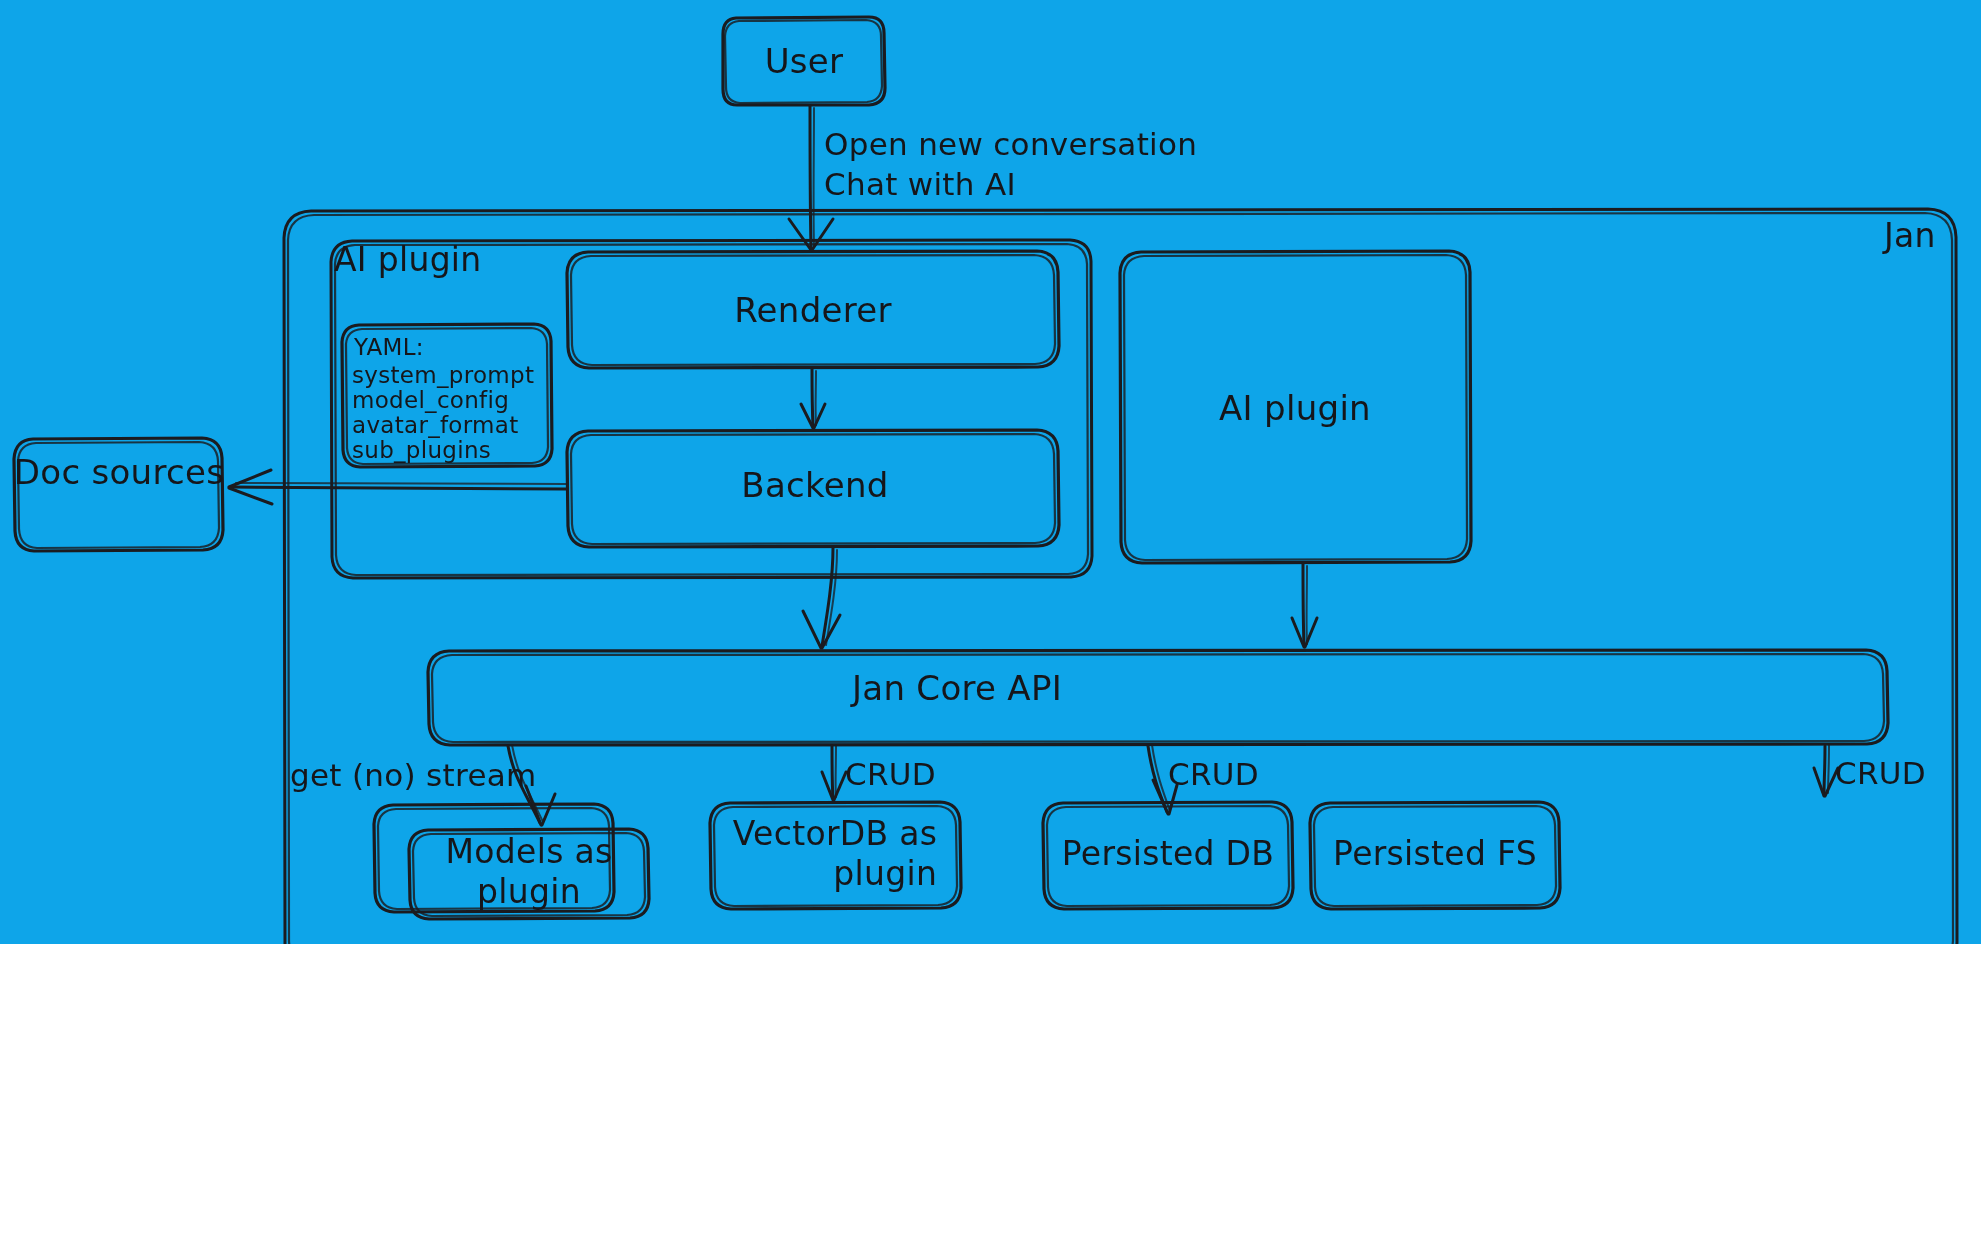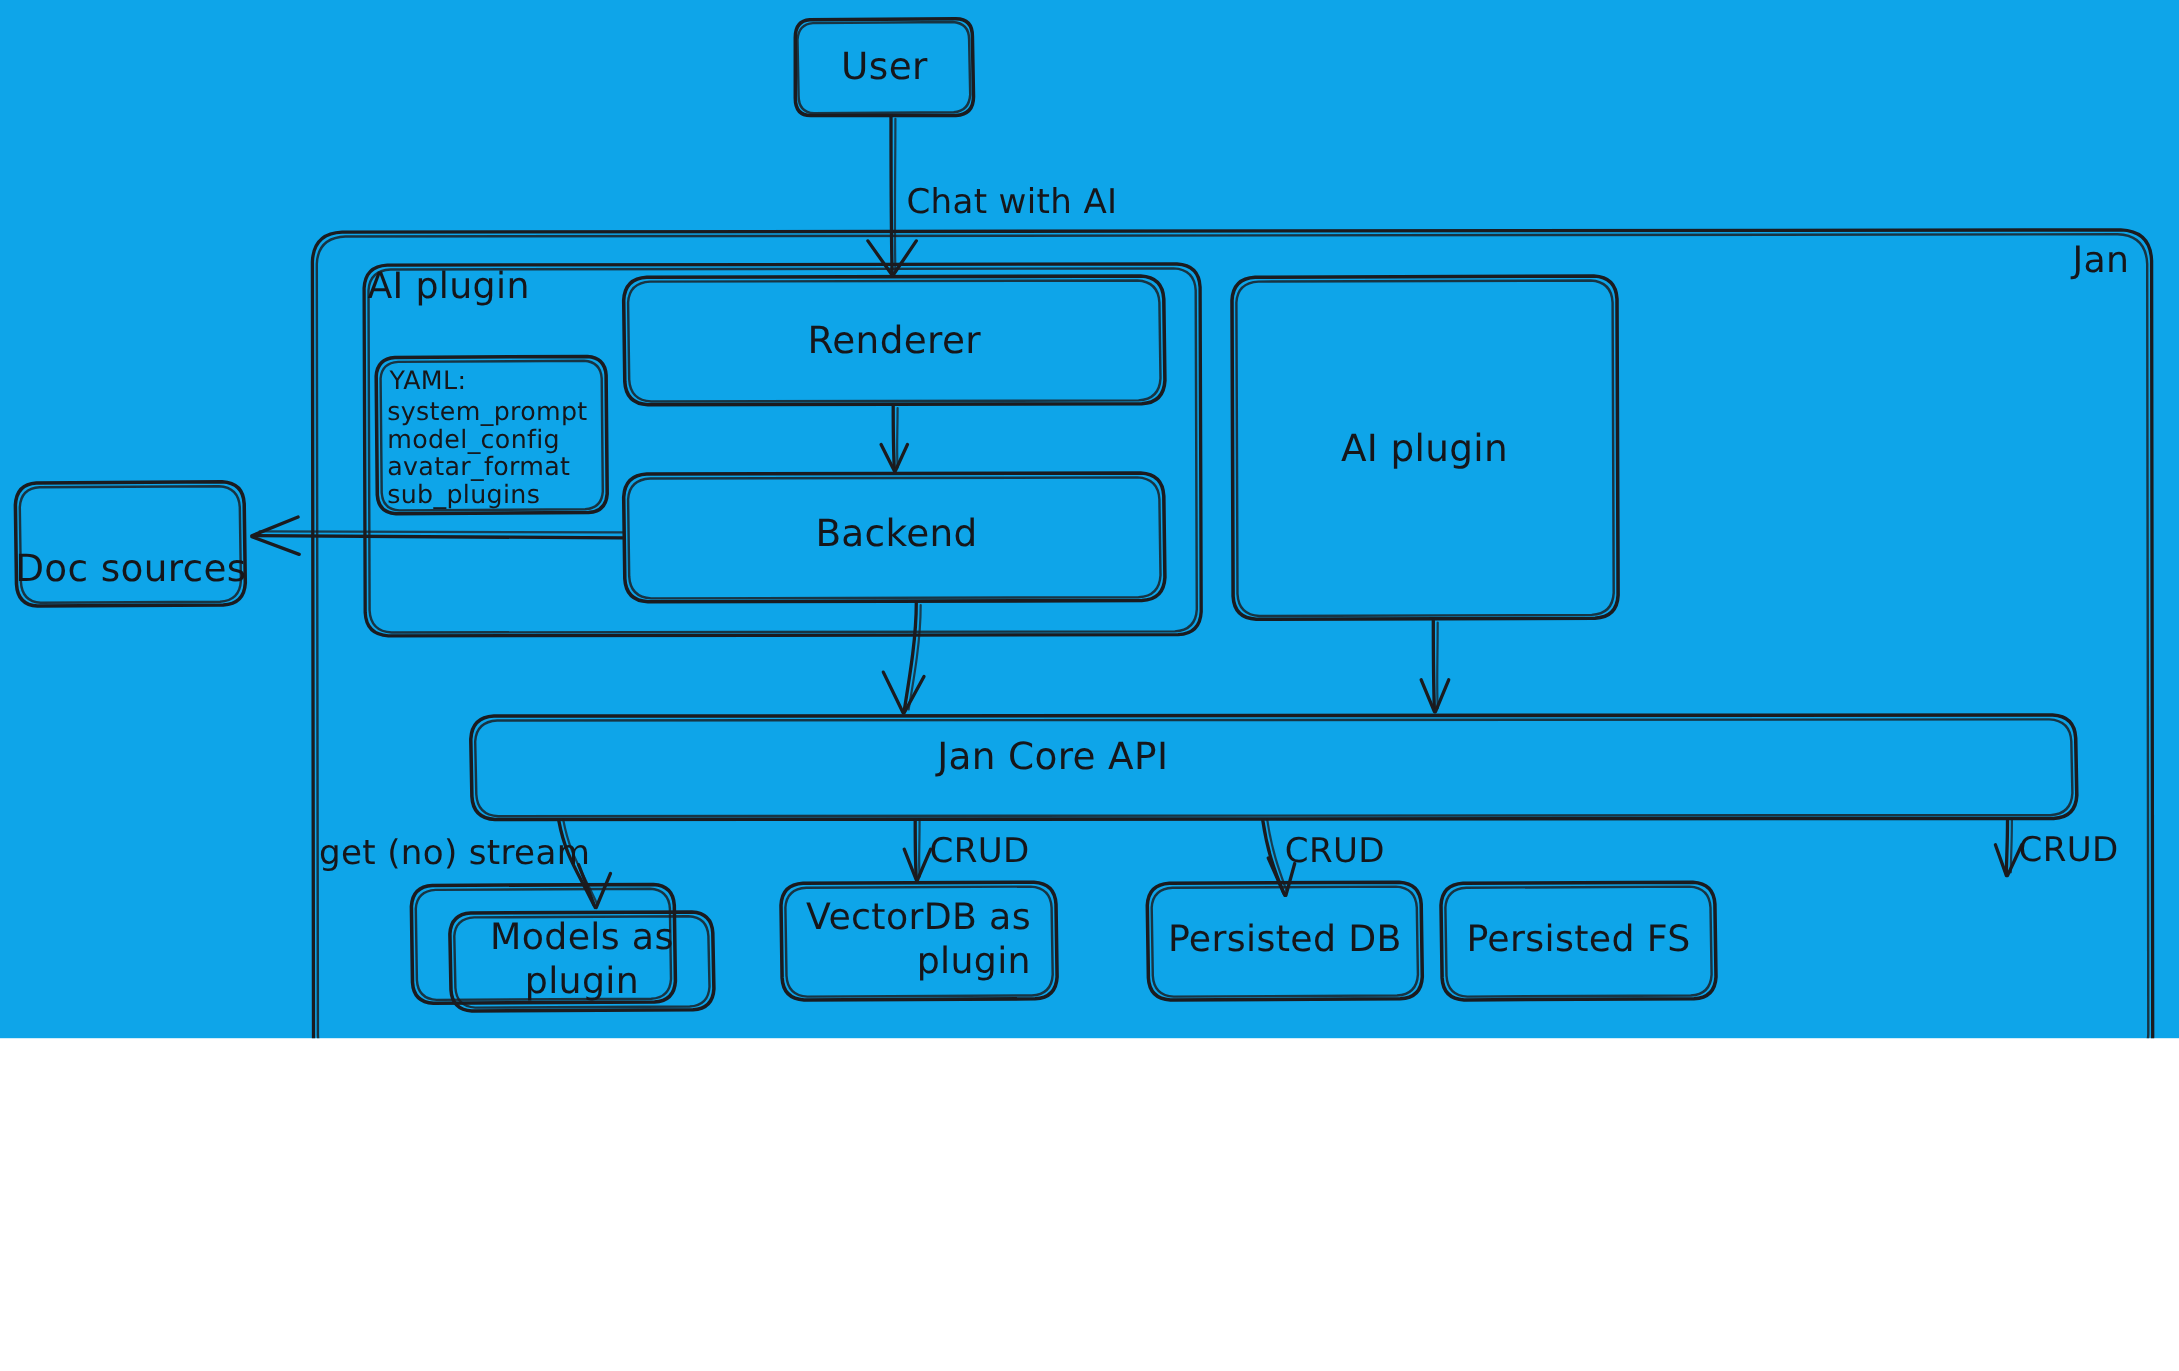--- a/index.html
+++ b/index.html
@@ -218,40 +218,41 @@
   <div class="lbl group-label" style="left:334px; top:240px;">AI plugin</div>
 
   <div class="lbl group-label" style="left:1884px; top:216px;text-align:right;">Jan</div>
 
   <div class="lbl node-label lbl-centered" style="left:813px; top:311px;">Renderer</div>
 
   <div class="lbl node-label lbl-centered" style="left:815px; top:486px;">Backend</div>
 
   <div class="lbl node-label lbl-centered" style="left:1295px; top:409px;">AI plugin</div>
 
-  <div class="lbl node-label lbl-centered" style="left:119px; top:518px;">Doc sources</div>
+  <div class="lbl node-label lbl-centered" style="left:119px; top:473px;">Doc sources</div>
 
   <div class="lbl node-label lbl-centered" style="left:957px; top:689px;">Jan Core API</div>
 
   <div class="lbl node-label-sm lbl-centered" style="left:529px; top:872px;">Models as
 plugin</div>
 
   <div class="lbl node-label-sm lbl-centered" style="left:835px; top:854px;text-align:right;">VectorDB as
 plugin</div>
 
   <div class="lbl node-label-sm lbl-centered" style="left:1168px; top:854px;">Persisted DB</div>
 
   <div class="lbl node-label-sm lbl-centered" style="left:1435px; top:854px;">Persisted FS</div>
 
   <div class="lbl yaml-title" style="left:354px; top:333px;">YAML:</div>
   <div class="lbl yaml-label" style="left:352px; top:360px;">system_prompt</div>
   <div class="lbl yaml-label" style="left:352px; top:385px;">model_config</div>
   <div class="lbl yaml-label" style="left:352px; top:410px;">avatar_format</div>
   <div class="lbl yaml-label" style="left:352px; top:435px;">sub_plugins</div>
 
+  <div class="lbl edge-label" style="left:824px; top:126px;">Open new conversation</div>
   <div class="lbl edge-label" style="left:824px; top:166px;">Chat with AI</div>
 
   <div class="lbl edge-label" style="left:290px; top:757px;">get (no) stream</div>
 
   <div class="lbl edge-label" style="left:845px; top:756px;">CRUD</div>
 
   <div class="lbl edge-label" style="left:1168px; top:756px;">CRUD</div>
 
   <div class="lbl edge-label" style="left:1835px; top:755px;">CRUD</div>
 

